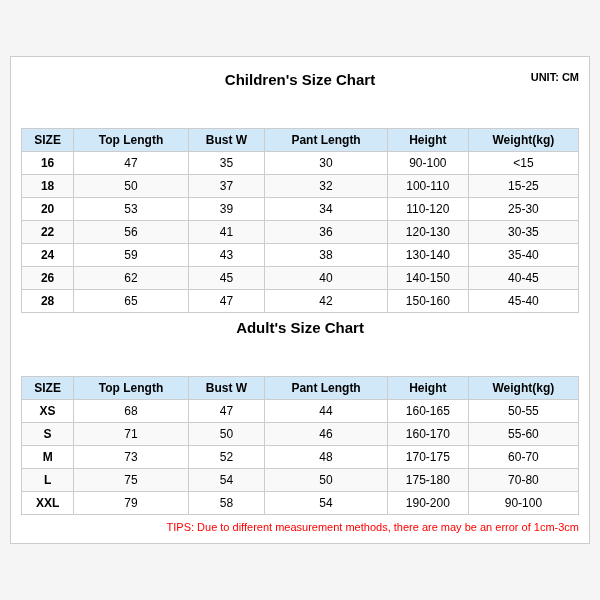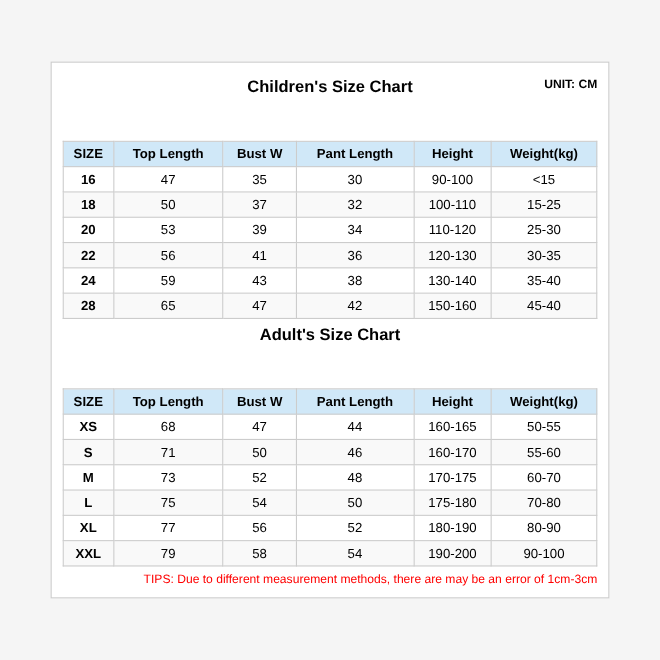--- a/index.html
+++ b/index.html
@@ -8,21 +8,21 @@
       height: 600px;
       background: #f5f5f5;
       display: flex;
       align-items: center;
       justify-content: center;
       font-family: Arial, sans-serif;
     }
     .chart-container {
       background: #fff;
       border: 1px solid #ccc;
-      width: 508px;
+      width: 580px;
       padding: 10px 10px 8px 10px;
     }
     .section-title {
       text-align: center;
       font-weight: bold;
       font-size: 15px;
       padding: 4px 0 2px 0;
       position: relative;
     }
     .unit-label {
@@ -127,20 +127,28 @@
         </tr>
         <tr>
           <td class="size-col">24</td>
           <td>59</td>
           <td>43</td>
           <td>38</td>
           <td>130-140</td>
           <td>35-40</td>
         </tr>
         <tr>
+          <td class="size-col">26</td>
+          <td>62</td>
+          <td>45</td>
+          <td>40</td>
+          <td>140-150</td>
+          <td>40-45</td>
+        </tr>
+        <tr>
           <td class="size-col">28</td>
           <td>65</td>
           <td>47</td>
           <td>42</td>
           <td>150-160</td>
           <td>45-40</td>
         </tr>
       </tbody>
   </table>
 
@@ -186,28 +194,20 @@
         </tr>
         <tr>
           <td class="size-col">L</td>
           <td>75</td>
           <td>54</td>
           <td>50</td>
           <td>175-180</td>
           <td>70-80</td>
         </tr>
         <tr>
-          <td class="size-col">XL</td>
-          <td>77</td>
-          <td>56</td>
-          <td>52</td>
-          <td>180-190</td>
-          <td>80-90</td>
-        </tr>
-        <tr>
           <td class="size-col">XXL</td>
           <td>79</td>
           <td>58</td>
           <td>54</td>
           <td>190-200</td>
           <td>90-100</td>
         </tr>
       </tbody>
   </table>
 

